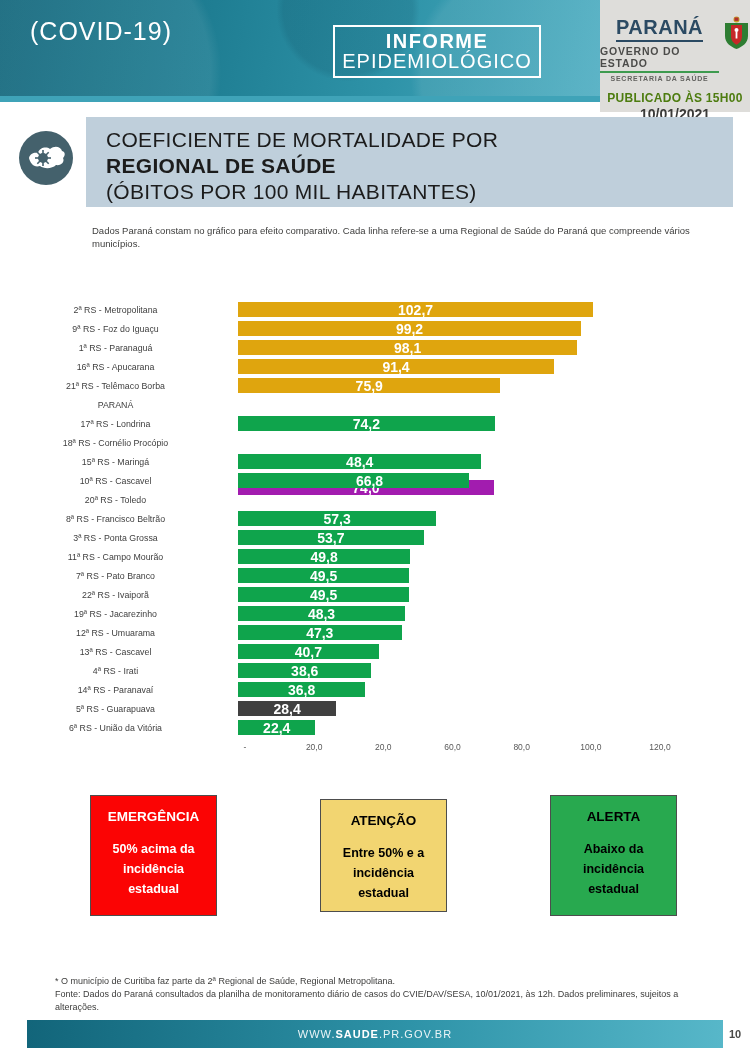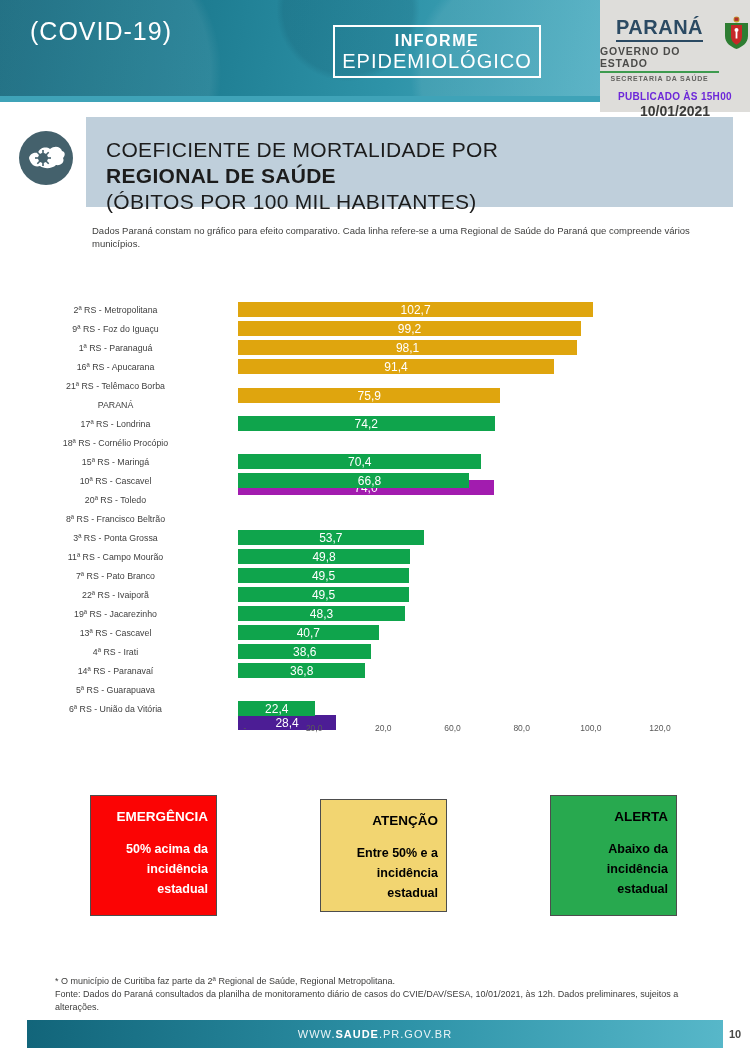--- a/index.html
+++ b/index.html
@@ -19,60 +19,60 @@
       linear-gradient(100deg,#13677C 0%,#1F7E93 35%,#2E93A8 65%,#4FAEC2 100%);
   }
   .brand { position:absolute; left:30px; top:18px; text-align:center; color:#fff; }
   .brand-title { font-size:37px; font-weight:800; letter-spacing:0.5px; line-height:38px; }
   .brand-subtitle { font-size:25px; font-weight:300; letter-spacing:1px; line-height:26px; }
   .badge {
     position:absolute; left:333px; top:25px; width:208px; height:53px;
     border:2px solid #ffffff; color:#fff; text-align:center;
     display:flex; flex-direction:column; justify-content:center;
   }
-  .badge-line1 { font-size:16px; font-weight:800; letter-spacing:1.5px; line-height:18px; }
+  .badge-line1 { font-size:20px; font-weight:800; letter-spacing:1.5px; line-height:18px; }
   .badge-line2 { font-size:20px; font-weight:400; letter-spacing:1px; line-height:22px; }
 
   .gov-panel { width:150px; height:112px; background:#DEDDDA; padding-top:16px;
     display:flex; flex-direction:column; align-items:center; }
   .gov-logo-row { display:flex; align-items:flex-start; gap:4px; }
   .gov-left { display:flex; flex-direction:column; align-items:center; }
   .gov-state { font-size:20px; font-weight:800; color:#2B4A63; letter-spacing:0.5px;
     border-bottom:2px solid #2B4A63; padding-bottom:1px; }
   .gov-government { font-size:10.5px; font-weight:600; letter-spacing:0.8px; color:#4B4B49;
     margin-top:3px; border-bottom:2px solid #3E9B4F; padding-bottom:2px; }
   .gov-secretary { font-size:7px; font-weight:600; letter-spacing:0.8px; color:#62625F; margin-top:2px; }
-  .gov-published { font-size:10px; font-weight:700; color:#6d28d9; margin-top:9px; letter-spacing:0.3px; }
+  .gov-published { font-size:12px; font-weight:700; color:#4d7c0f; margin-top:9px; letter-spacing:0.3px; }
   .gov-date { font-size:14px; font-weight:800; color:#3B3B39; margin-top:1px; }
 
   
   .icon-circle { position:absolute; left:19px; top:131px; width:54px; height:54px; }
   .title-box { position:absolute; left:86px; top:117px; width:647px; height:90px;
-    background:#BFCFDB; padding:20px 0 0 20px; color:#1C1C1C; }
+    background:#BFCFDB; padding:10px 0 0 20px; color:#1C1C1C; }
   .title-line { font-size:21px; line-height:26px; font-weight:400; letter-spacing:0.3px; }
   .title-line.bold { font-weight:800; }
 
   .intro { position:absolute; left:92px; top:224px; width:622px;
     font-size:9.5px; line-height:13px; color:#3D3D3C; }
 
   
   .chart { position:absolute; left:0; top:300px; width:700px; }
   .crow { display:flex; align-items:center; height:19px; }
   .clabel { width:238px; text-align:center; padding-right:7px;
     font-size:8.8px; color:#404040; white-space:nowrap; }
   .ctrack { position:relative; width:415px; height:15.5px; }
   .cbar { height:100%; position:relative; display:flex; align-items:center; justify-content:center; }
-  .cval { font-size:12px; font-weight:400; color:#ffffff; }
+  .cval { font-size:14px; font-weight:700; color:#ffffff; }
   .chart-axis { position:relative; height:12px; margin-left:245px; width:415px; margin-top:5px; }
   .tick { position:absolute; transform:translateX(-50%); font-size:8.5px; color:#595959; white-space:nowrap; }
 
   
   .legend-row { position:absolute; top:795px; left:90px; width:587px;
     display:flex; justify-content:space-between; }
-  .lbox { width:127px; height:121px; border:1px solid #4D4D4D; text-align:right; padding:13px 8px 0 8px; }
+  .lbox { width:127px; height:121px; border:1px solid #4D4D4D; text-align:center; padding:13px 8px 0 8px; }
   .lbox.mid { height:113px; margin-top:4px; }
   .ltitle { font-size:13.5px; font-weight:800; }
   .lbody { font-size:12.5px; font-weight:700; line-height:20px; margin-top:15px; }
 
   
   .footnotes { position:absolute; left:55px; top:975px; width:650px;
     font-size:9px; line-height:13px; color:#3C3C3B; }
   .footer-bar { position:absolute; left:27px; top:1020px; width:696px; height:28px;
     background:linear-gradient(90deg,#12657A 0%,#2E93A8 55%,#57B7C9 100%);
     display:flex; align-items:center; justify-content:center;
@@ -170,21 +170,21 @@
           <div class="clabel">16ª RS - Apucarana</div>
           <div class="ctrack">
             <div class="cbar" style="width: 76.1667%; background: rgb(223, 165, 14);">
               <span class="cval">91,4</span>
             </div>
           </div>
         </div>
         <div class="crow">
           <div class="clabel">21ª RS - Telêmaco Borba</div>
           <div class="ctrack">
-            <div class="cbar" style="width: 63.25%; background: rgb(223, 165, 14); margin-top: 10px;">
+            <div class="cbar" style="width: 63.25%; background: rgb(223, 165, 14);">
               <span class="cval">75,9</span>
             </div>
           </div>
         </div>
         <div class="crow">
           <div class="clabel">PARANÁ</div>
         </div>
         <div class="crow">
           <div class="clabel">17ª RS - Londrina</div>
           <div class="ctrack">
@@ -198,37 +198,42 @@
           <div class="ctrack">
             <div class="cbar" style="width: 61.6667%; background: #a21caf; margin-top: 45px;">
               <span class="cval">74,0</span>
             </div>
           </div>
         </div>
         <div class="crow">
           <div class="clabel">15ª RS - Maringá</div>
           <div class="ctrack">
             <div class="cbar" style="width: 58.6667%; background: rgb(15, 164, 76);">
-              <span class="cval">70,4</span>
+              <span class="cval">48,4</span>
             </div>
           </div>
         </div>
         <div class="crow">
           <div class="clabel">10ª RS - Cascavel</div>
           <div class="ctrack">
             <div class="cbar" style="width: 55.6667%; background: rgb(15, 164, 76); padding-left: 32px;">
               <span class="cval">66,8</span>
             </div>
           </div>
         </div>
         <div class="crow">
           <div class="clabel">20ª RS - Toledo</div>
         </div>
         <div class="crow">
           <div class="clabel">8ª RS - Francisco Beltrão</div>
+          <div class="ctrack">
+            <div class="cbar" style="width: 47.75%; background: rgb(15, 164, 76);">
+              <span class="cval">57,3</span>
+            </div>
+          </div>
         </div>
         <div class="crow">
           <div class="clabel">3ª RS - Ponta Grossa</div>
           <div class="ctrack">
             <div class="cbar" style="width: 44.75%; background: rgb(15, 164, 76);">
               <span class="cval">53,7</span>
             </div>
           </div>
         </div>
         <div class="crow">
@@ -257,20 +262,28 @@
         </div>
         <div class="crow">
           <div class="clabel">19ª RS - Jacarezinho</div>
           <div class="ctrack">
             <div class="cbar" style="width: 40.25%; background: rgb(15, 164, 76);">
               <span class="cval">48,3</span>
             </div>
           </div>
         </div>
         <div class="crow">
+          <div class="clabel">12ª RS - Umuarama</div>
+          <div class="ctrack">
+            <div class="cbar" style="width: 39.4167%; background: rgb(15, 164, 76);">
+              <span class="cval">47,3</span>
+            </div>
+          </div>
+        </div>
+        <div class="crow">
           <div class="clabel">13ª RS - Cascavel</div>
           <div class="ctrack">
             <div class="cbar" style="width: 33.9167%; background: rgb(15, 164, 76);">
               <span class="cval">40,7</span>
             </div>
           </div>
         </div>
         <div class="crow">
           <div class="clabel">4ª RS - Irati</div>
           <div class="ctrack">
@@ -283,21 +296,21 @@
           <div class="clabel">14ª RS - Paranavaí</div>
           <div class="ctrack">
             <div class="cbar" style="width: 30.6667%; background: rgb(15, 164, 76);">
               <span class="cval">36,8</span>
             </div>
           </div>
         </div>
         <div class="crow">
           <div class="clabel">5ª RS - Guarapuava</div>
           <div class="ctrack">
-            <div class="cbar" style="width: 23.6667%; background: #4c1d95; margin-top: 33px;">
+            <div class="cbar" style="width: 23.6667%; background: #404040;">
               <span class="cval">28,4</span>
             </div>
           </div>
         </div>
         <div class="crow">
           <div class="clabel">6ª RS - União da Vitória</div>
           <div class="ctrack">
             <div class="cbar" style="width: 18.6667%; background: rgb(15, 164, 76);">
               <span class="cval">22,4</span>
             </div>

